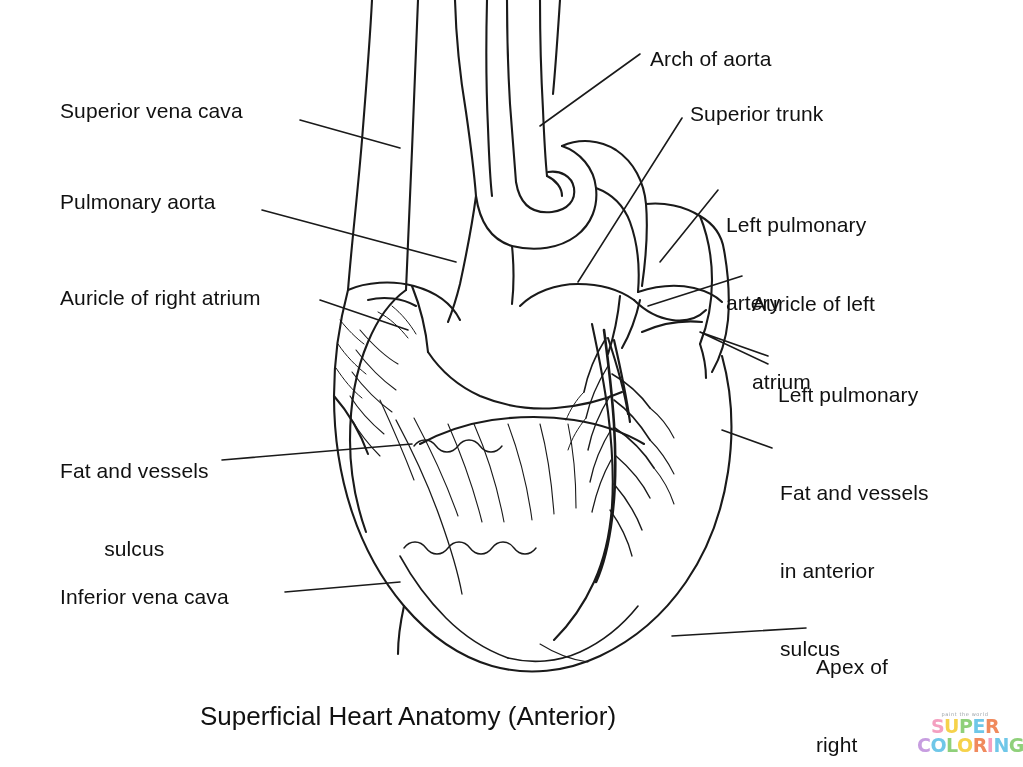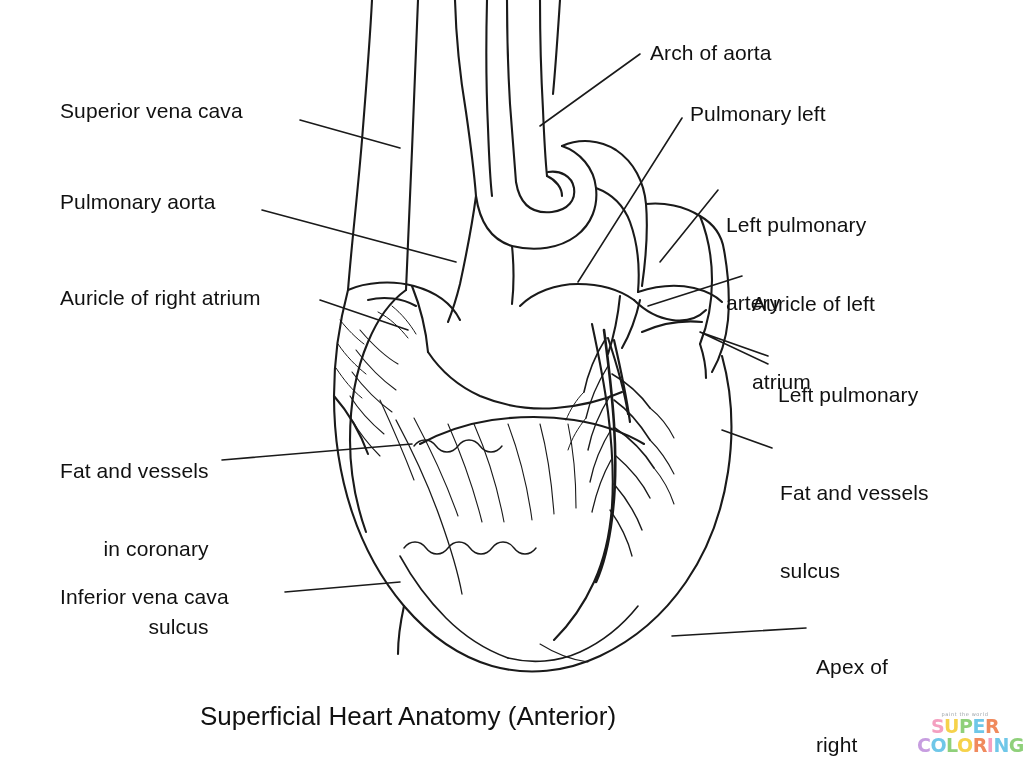--- a/index.html
+++ b/index.html
@@ -32,21 +32,21 @@
     font-size: 21px;
     line-height: 26px;
     color: #111111;
     white-space: pre;
     letter-spacing: 0.1px;
   }
   .label.right {
     text-align: left;
   }
   .label.left {
-    text-align: right;
+    text-align: center;
   }
   #figure-caption {
     position: absolute;
     left: 0;
     top: 700px;
     width: 816px;
     text-align: center;
     font-size: 26px;
     line-height: 32px;
     color: #111111;
@@ -208,46 +208,46 @@
   </svg>
 
   <div class="label left" style="left:60px; top:98px;">Superior vena cava</div>
 
   <div class="label left" style="left:60px; top:189px;">Pulmonary aorta</div>
 
   <div class="label left" style="left:60px; top:285px;">Auricle of right atrium</div>
 
   <div class="label left" style="left:60px; top:406px;">
     <div>Fat and vessels</div>
-    <div>in coronary</div>
     <div>sulcus</div>
   </div>
 
   <div class="label left" style="left:60px; top:584px;">Inferior vena cava</div>
 
-  <div class="label right" style="left:650px; top:40px;text-align:center;">Arch of aorta</div>
-
-  <div class="label right" style="left:690px; top:101px;">Pulmonary left</div>
+  <div class="label right" style="left:650px; top:46px;text-align:center;">Arch of aorta</div>
+
+  <div class="label right" style="left:690px; top:101px;">Superior trunk</div>
 
   <div class="label right" style="left:726px; top:160px;">
     <div>Left pulmonary</div>
     <div>artery</div>
   </div>
 
   <div class="label right" style="left:752px; top:239px;">
     <div>Auricle of left</div>
     <div>atrium</div>
   </div>
 
   <div class="label right" style="left:778px; top:330px;">
     <div>Left pulmonary</div>
   </div>
 
   <div class="label right" style="left:780px; top:428px;">
     <div>Fat and vessels</div>
+    <div>in anterior</div>
     <div>sulcus</div>
   </div>
 
   <div class="label right" style="left:816px; top:602px;">
     <div>Apex of</div>
     <div>right</div>
   </div>
 
   <div id="figure-caption">Superficial Heart Anatomy (Anterior)</div>
 

